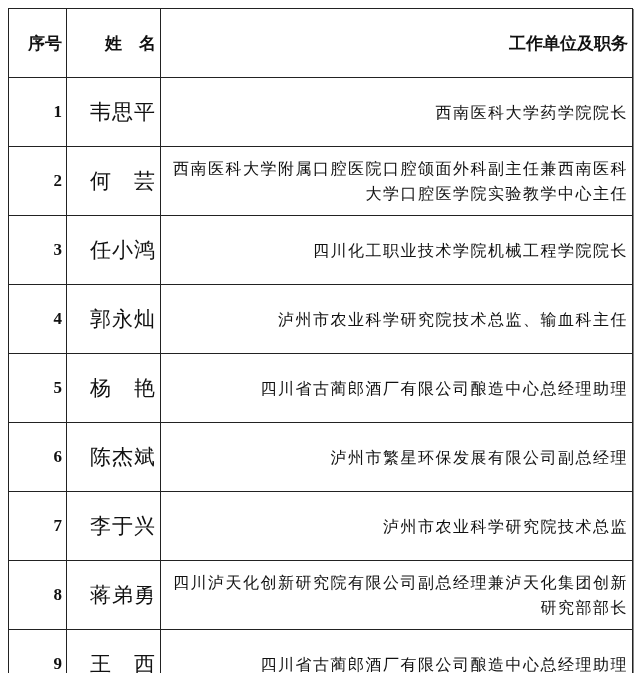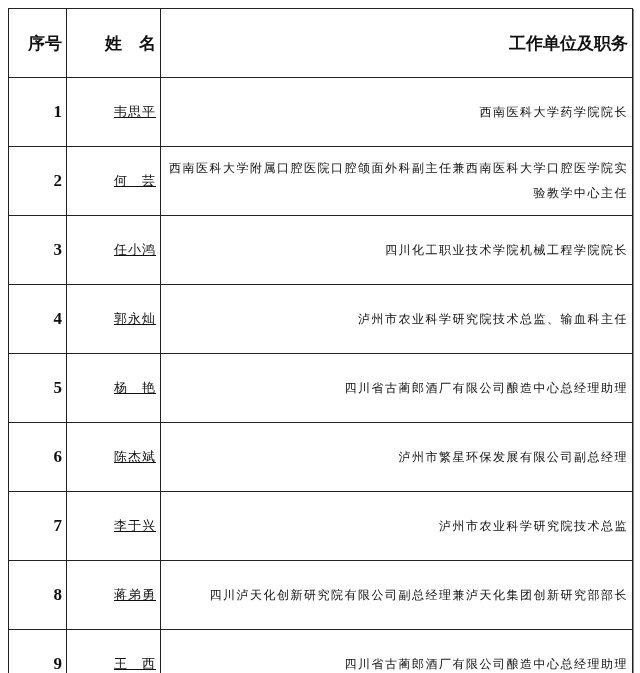--- a/index.html
+++ b/index.html
@@ -15,22 +15,22 @@
     border: 1px solid #222;
     text-align: right; vertical-align: middle;
     padding: 5px 4px;
   }
   col.c-no { width: 58px; }
   col.c-name { width: 94px; }
   col.c-unit { width: 472px; }
   th { font-family: "DejaVu Sans", "Liberation Sans", sans-serif; font-weight: bold;
        font-size: 17px; height: 58px; }
   td.no { font-family: "Liberation Serif", serif; font-weight: bold; font-size: 17px; }
-  td.name { font-size: 13px; letter-spacing: 1px; text-decoration: underline; }
-  td.unit { font-size: 12px; line-height: 25px; letter-spacing: 1.5px; }
+  td.name { font-size: 21px; letter-spacing: 1px; }
+  td.unit { font-size: 16px; line-height: 25px; letter-spacing: 1.5px; }
   tr.row td { height: 58px; }
 </style>
 </head>
 <body>
 
 <table class="roster">
   <colgroup>
       <col class="c-no">
       <col class="c-name">
       <col class="c-unit">

